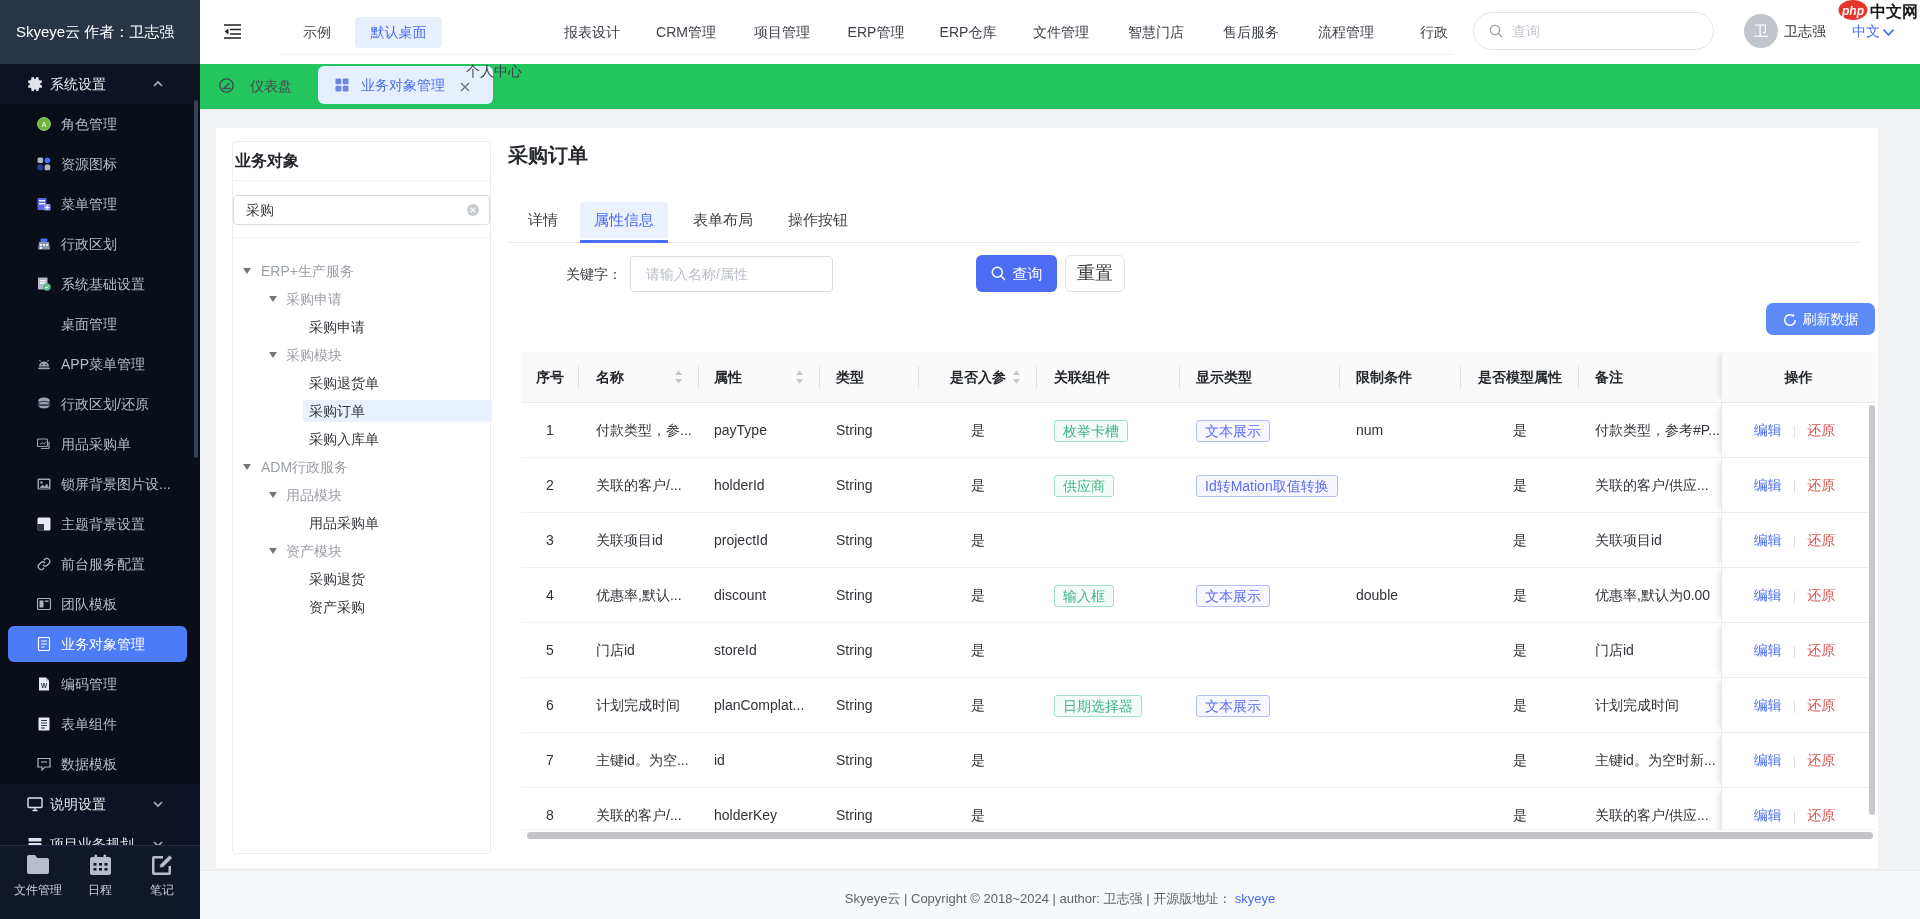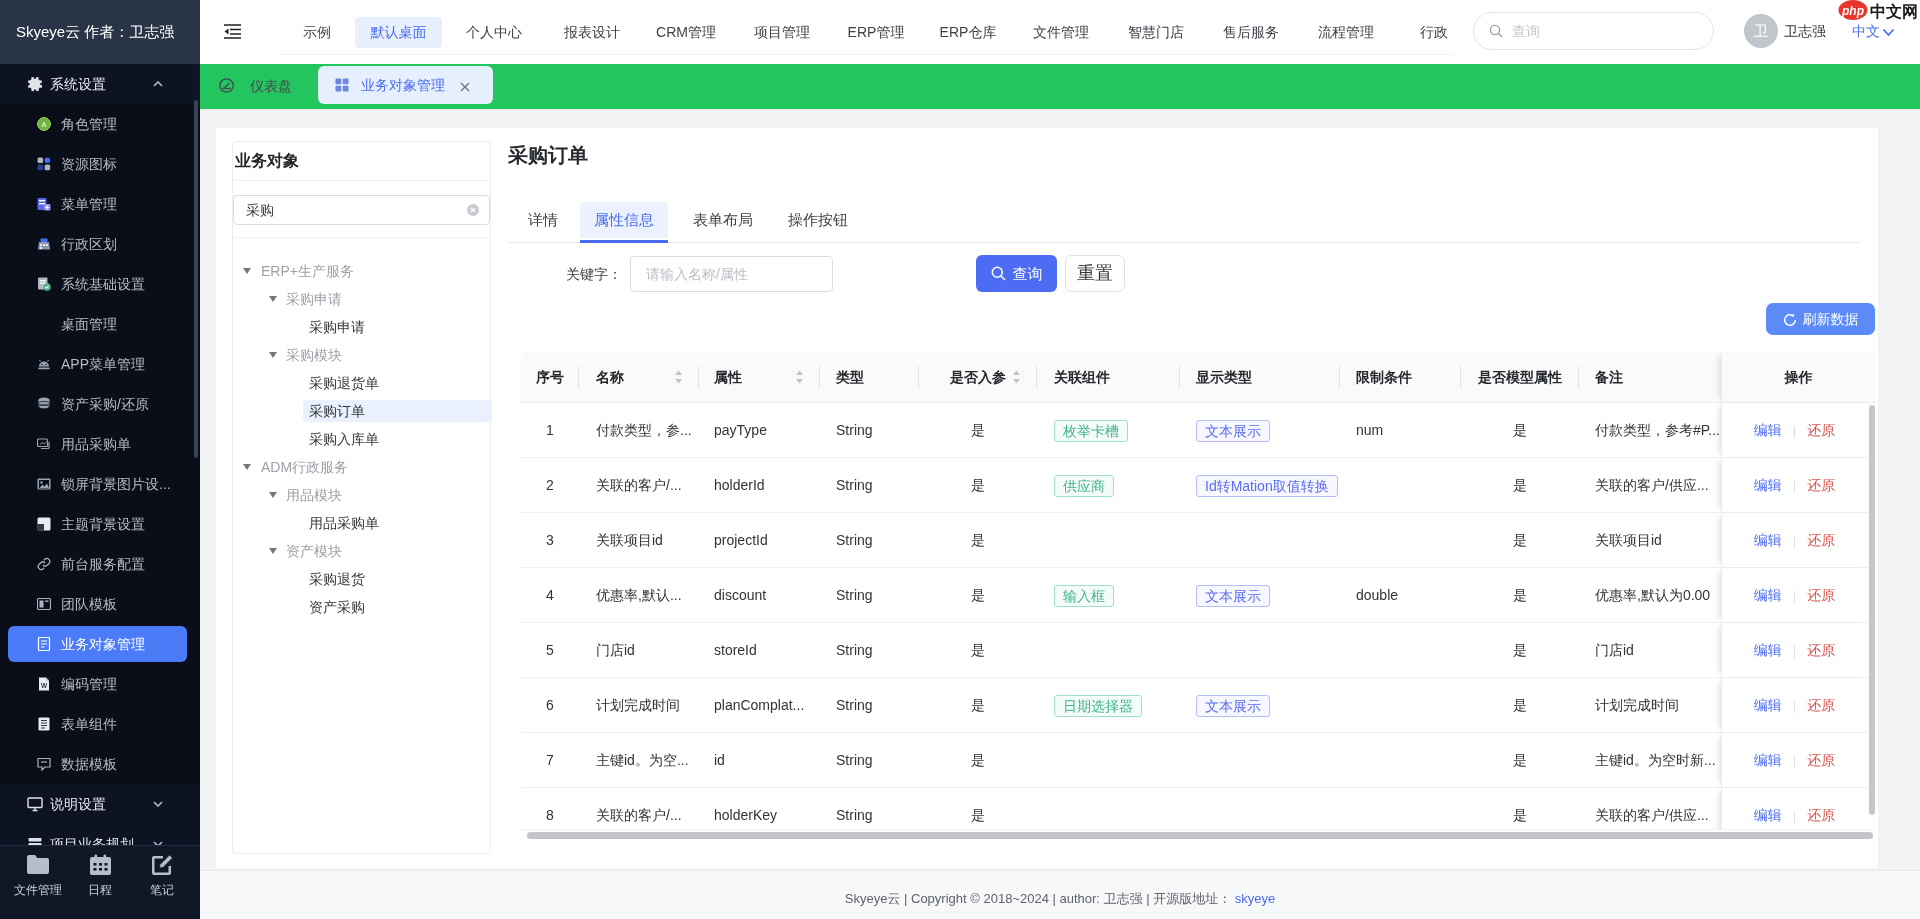--- a/index.html
+++ b/index.html
@@ -186,21 +186,21 @@
           <span class="mtxt">APP菜单管理</span>
         </div>
       <div class="mi">
           <svg class="micon" viewBox="0 0 14 14">
             <ellipse cx="7" cy="2.8" rx="5.5" ry="2.2" fill="#9aa3b1"></ellipse>
             <path d="M1.5 2.8v3.4c0 1.2 2.5 2.2 5.5 2.2s5.5-1 5.5-2.2V2.8" fill="#9aa3b1"></path>
             <path d="M1.5 6.2v3.4c0 1.2 2.5 2.2 5.5 2.2s5.5-1 5.5-2.2V6.2" fill="#9aa3b1"></path>
             <ellipse cx="7" cy="6.4" rx="5.5" ry="2" fill="none" stroke="#090e19" stroke-width="0.7"></ellipse>
             <ellipse cx="7" cy="9.8" rx="5.5" ry="2" fill="none" stroke="#090e19" stroke-width="0.7"></ellipse>
           </svg>
-          <span class="mtxt">资产采购/还原</span>
+          <span class="mtxt">行政区划/还原</span>
         </div>
       <div class="mi">
           <svg class="micon" viewBox="0 0 14 14">
             <rect x="0.5" y="2" width="10" height="7.5" rx="1" fill="none" stroke="#9aa3b1" stroke-width="1.2"></rect>
             <path d="M12 5v5.5a1 1 0 0 1-1 1H4" stroke="#9aa3b1" stroke-width="1.2" fill="none"></path>
             <path d="M3 7.5l2.2-2 2 1.6 2.3-2.3" stroke="#9aa3b1" stroke-width="1" fill="none"></path>
           </svg>
           <span class="mtxt">用品采购单</span>
         </div>
       <div class="mi">
@@ -313,21 +313,21 @@
   </div>
 </div>
 
 <div id="header">
   <svg id="collapse" viewBox="0 0 17 15">
       <path d="M0 1h17M6 5.5h11M6 10h11M0 14h17" stroke="#1f1f1f" stroke-width="1.6"></path>
       <path d="M4.5 4.5v6L0.5 7.5z" fill="#1f1f1f"></path>
     </svg>
   <div class="nav" style="left:89px;width:56px;">示例</div>
   <div class="nav pill" style="left:155px;width:87px;">默认桌面</div>
-  <div class="nav" style="left:238px;width:112px;">个人中心</div>
+  <div class="nav" style="left:238px;width:112px;margin-top:39px;">个人中心</div>
   <div class="nav" style="left:336px;width:112px;">报表设计</div>
   <div class="nav" style="left:434px;width:104px;">CRM管理</div>
   <div class="nav" style="left:526px;width:112px;">项目管理</div>
   <div class="nav" style="left:624px;width:104px;">ERP管理</div>
   <div class="nav" style="left:716px;width:104px;">ERP仓库</div>
   <div class="nav" style="left:805px;width:112px;">文件管理</div>
   <div class="nav" style="left:900px;width:112px;">智慧门店</div>
   <div class="nav" style="left:995px;width:112px;">售后服务</div>
   <div class="nav" style="left:1090px;width:112px;">流程管理</div>
   <div class="nav" style="left:1206px;width:56px;">行政</div>

